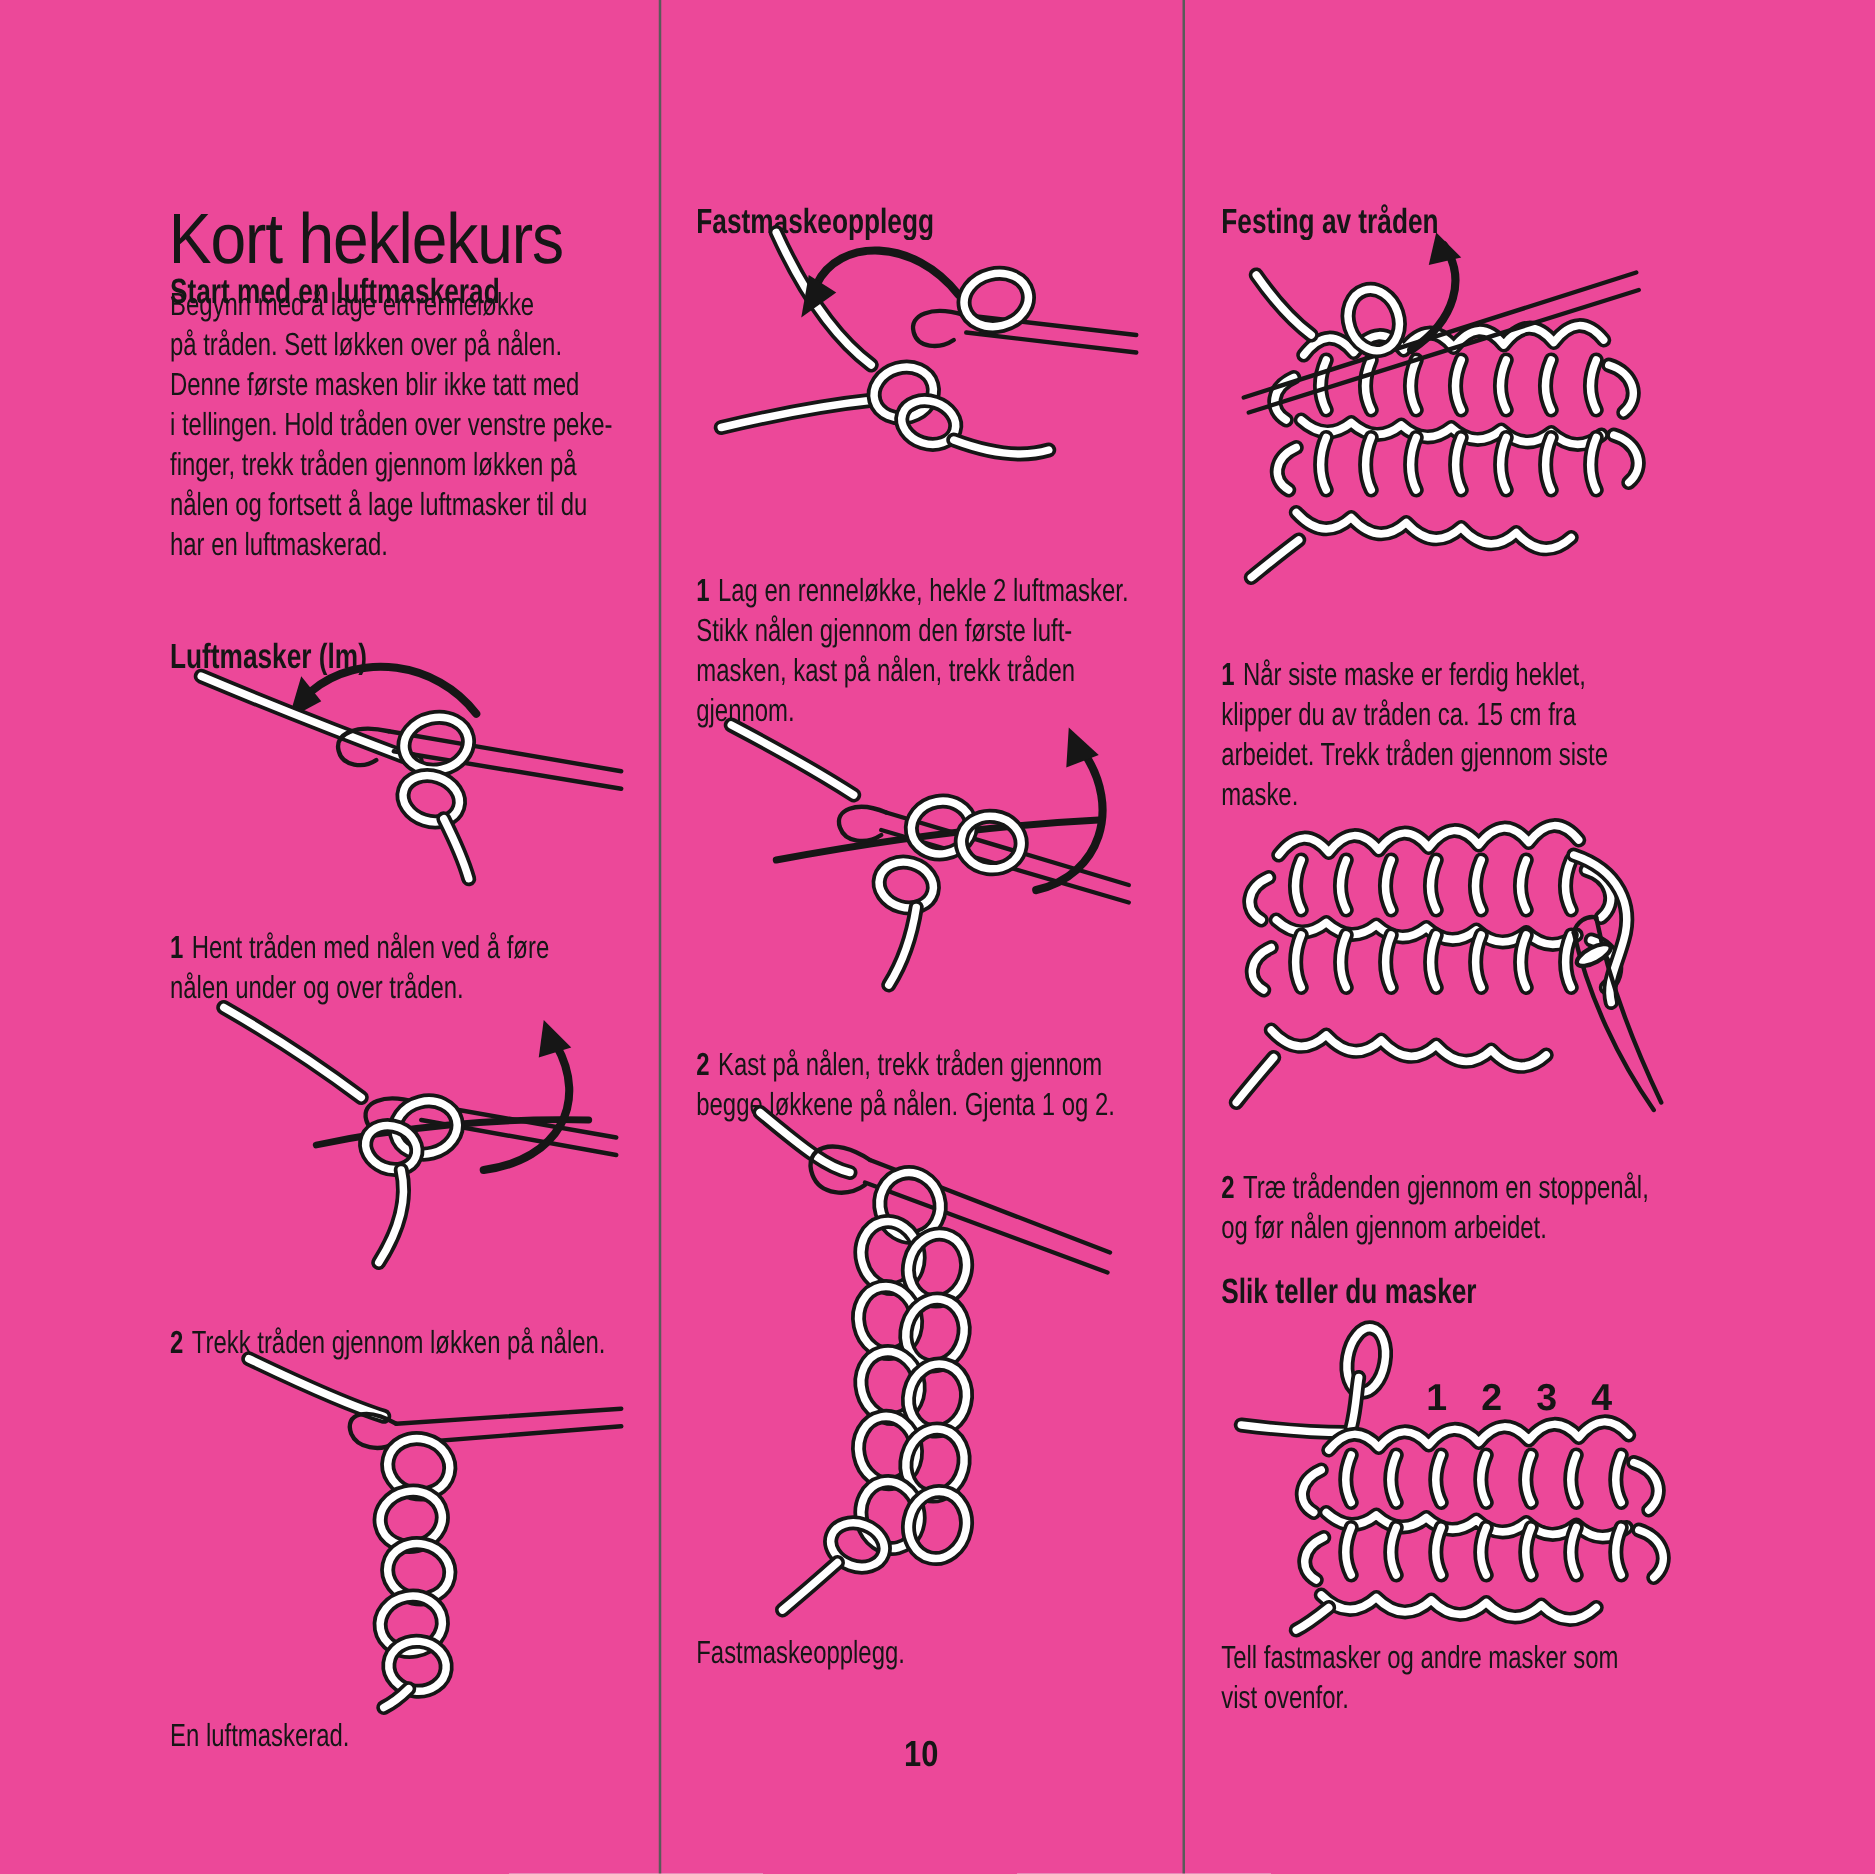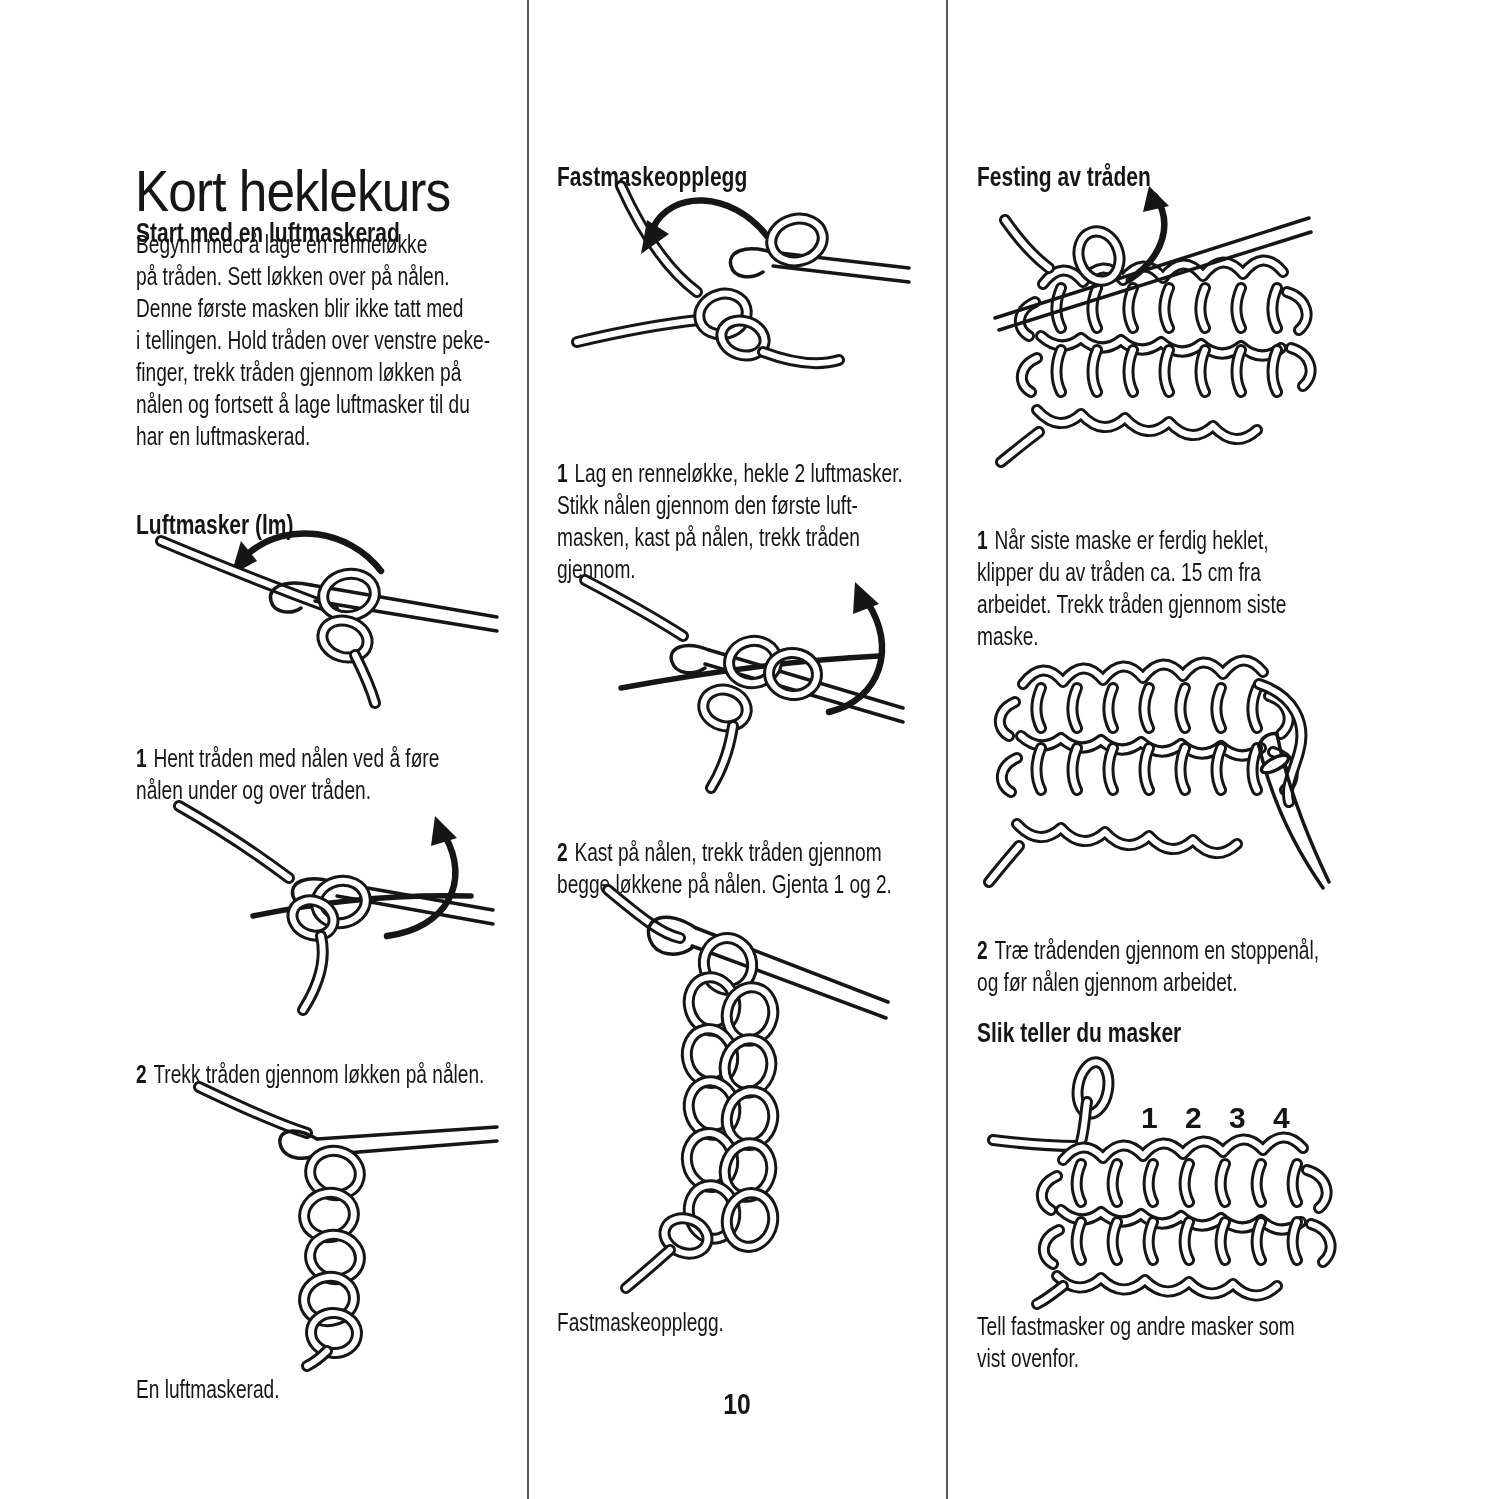--- a/index.html
+++ b/index.html
@@ -1,16 +1,16 @@
 <!DOCTYPE html>
 <html><head>
 <meta charset="utf-8">
 <style>
   html,body{margin:0;padding:0;background:#e9e9e9;}
-  .page{position:relative;width:1500px;height:1499px;background:#ffffff;overflow:hidden;
+  .page{position:relative;width:1500px;height:1499px;background:#ec4899;overflow:hidden;
         font-family:"Liberation Sans",sans-serif;color:#161616;}
   .divider{position:absolute;top:0;width:2px;height:1499px;background:#5a5a5a;}
   .d1{left:527px;} .d2{left:946px;}
 
   .abs{position:absolute;}
   .cond{transform:scaleX(0.75);transform-origin:0 0;width:540px;}
   .title{font-size:57px;font-weight:300;letter-spacing:-1px;transform:scaleX(0.9);
          transform-origin:0 0;width:500px;white-space:nowrap;}
   .h2{font-size:28px;font-weight:bold;white-space:nowrap;}
   .body,.step,.caption{font-size:25.5px;line-height:32px;white-space:pre-line;}

